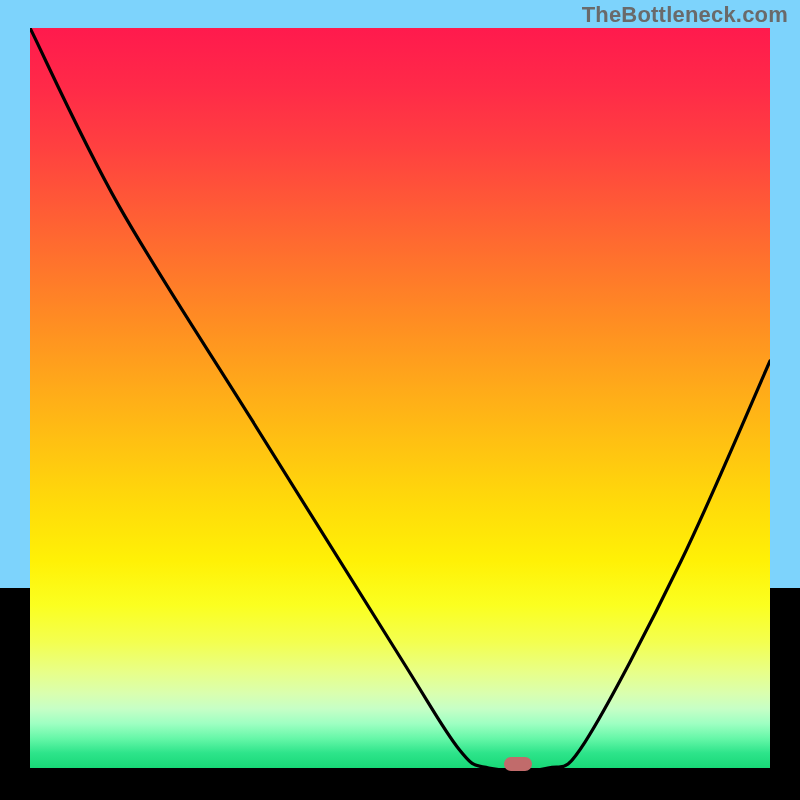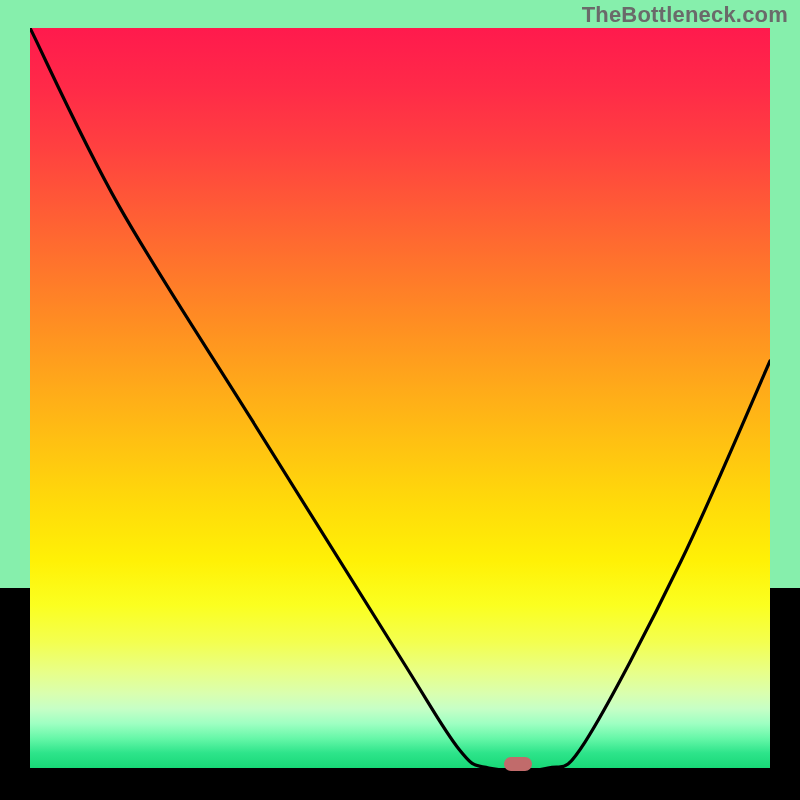--- a/index.html
+++ b/index.html
@@ -7,21 +7,21 @@
     padding: 0;
     width: 800px;
     height: 800px;
     background: #000;
     overflow: hidden;
   }
   .container {
     position: relative;
     width: 800px;
     height: 588px;
-    background: #86efac;
+    background: #7dd3fc;
   }
   .watermark {
     position: absolute;
     top: 2px;
     right: 12px;
     font-family: Arial, Helvetica, sans-serif;
     font-size: 22px;
     font-weight: 600;
     color: #6a6a6a;
     letter-spacing: 0.2px;

